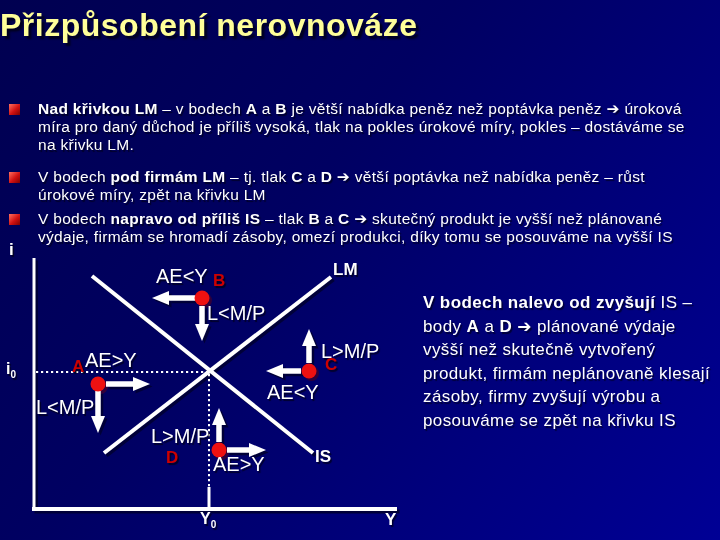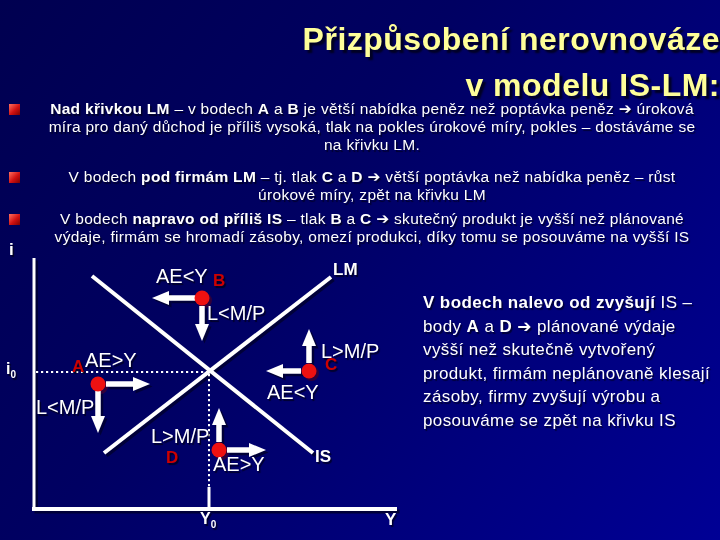--- a/index.html
+++ b/index.html
@@ -2,29 +2,28 @@
 <html><head>
 <meta charset="utf-8">
 <style>
   html,body{margin:0;padding:0;width:720px;height:540px;overflow:hidden;}
   body{
     background:linear-gradient(128deg,#000050 0%,#000062 40%,#000080 75%,#000095 100%);
     font-family:"Liberation Sans","DejaVu Sans",sans-serif;
     position:relative;color:#fff;
   }
   .title{
-    position:absolute;top:16px;left:0;width:720px;text-align:right;
+    position:absolute;top:2px;left:0;width:720px;text-align:left;
     color:#ffff99;font-weight:bold;font-size:32px;line-height:46px;
     letter-spacing:.5px;text-shadow:3px 3px 2px rgba(0,0,25,.9);
   }
   .bullet{
     position:absolute;left:8px;width:668px;padding-left:30px;
     font-size:15.5px;line-height:18px;letter-spacing:.3px;
     text-shadow:1.5px 1.5px 1px rgba(0,0,0,.55);
-    text-align:center;
   }
   .bullet .sq{
     position:absolute;left:1px;top:4px;width:11px;height:11px;
     background:linear-gradient(135deg,#ff7060 0%,#d01010 55%,#7a0000 100%);
   }
   #b1{top:100px}
   #b2{top:168px}
   #b3{top:210px}
   .side{
     position:absolute;left:423px;top:291px;width:292px;
@@ -45,21 +44,20 @@
   .main line{stroke:#ffffff;}
   .main polygon{fill:#ffffff;}
 </style>
 </head>
 <body>
 
 <div>
 
   <div class="title">
     <div>Přizpůsobení nerovnováze</div>
-    <div>v modelu IS-LM:</div>
   </div>
 
   <div class="bullet" id="b1">
     <span class="sq"></span><b>Nad křivkou LM</b><span> – v bodech </span><b>A</b><span> a </span><b>B</b><span> je větší nabídka peněz než poptávka peněz ➔ úroková míra pro daný důchod je příliš vysoká, tlak na pokles úrokové míry, pokles – dostáváme se na křivku LM.</span>
   </div>
 
   <div class="bullet" id="b2">
     <span class="sq"></span><span>V bodech </span><b>pod firmám LM</b><span> – tj. tlak </span><b>C</b><span> a </span><b>D</b><span> ➔ větší poptávka než nabídka peněz – růst úrokové míry, zpět na křivku LM</span>
   </div>
 

